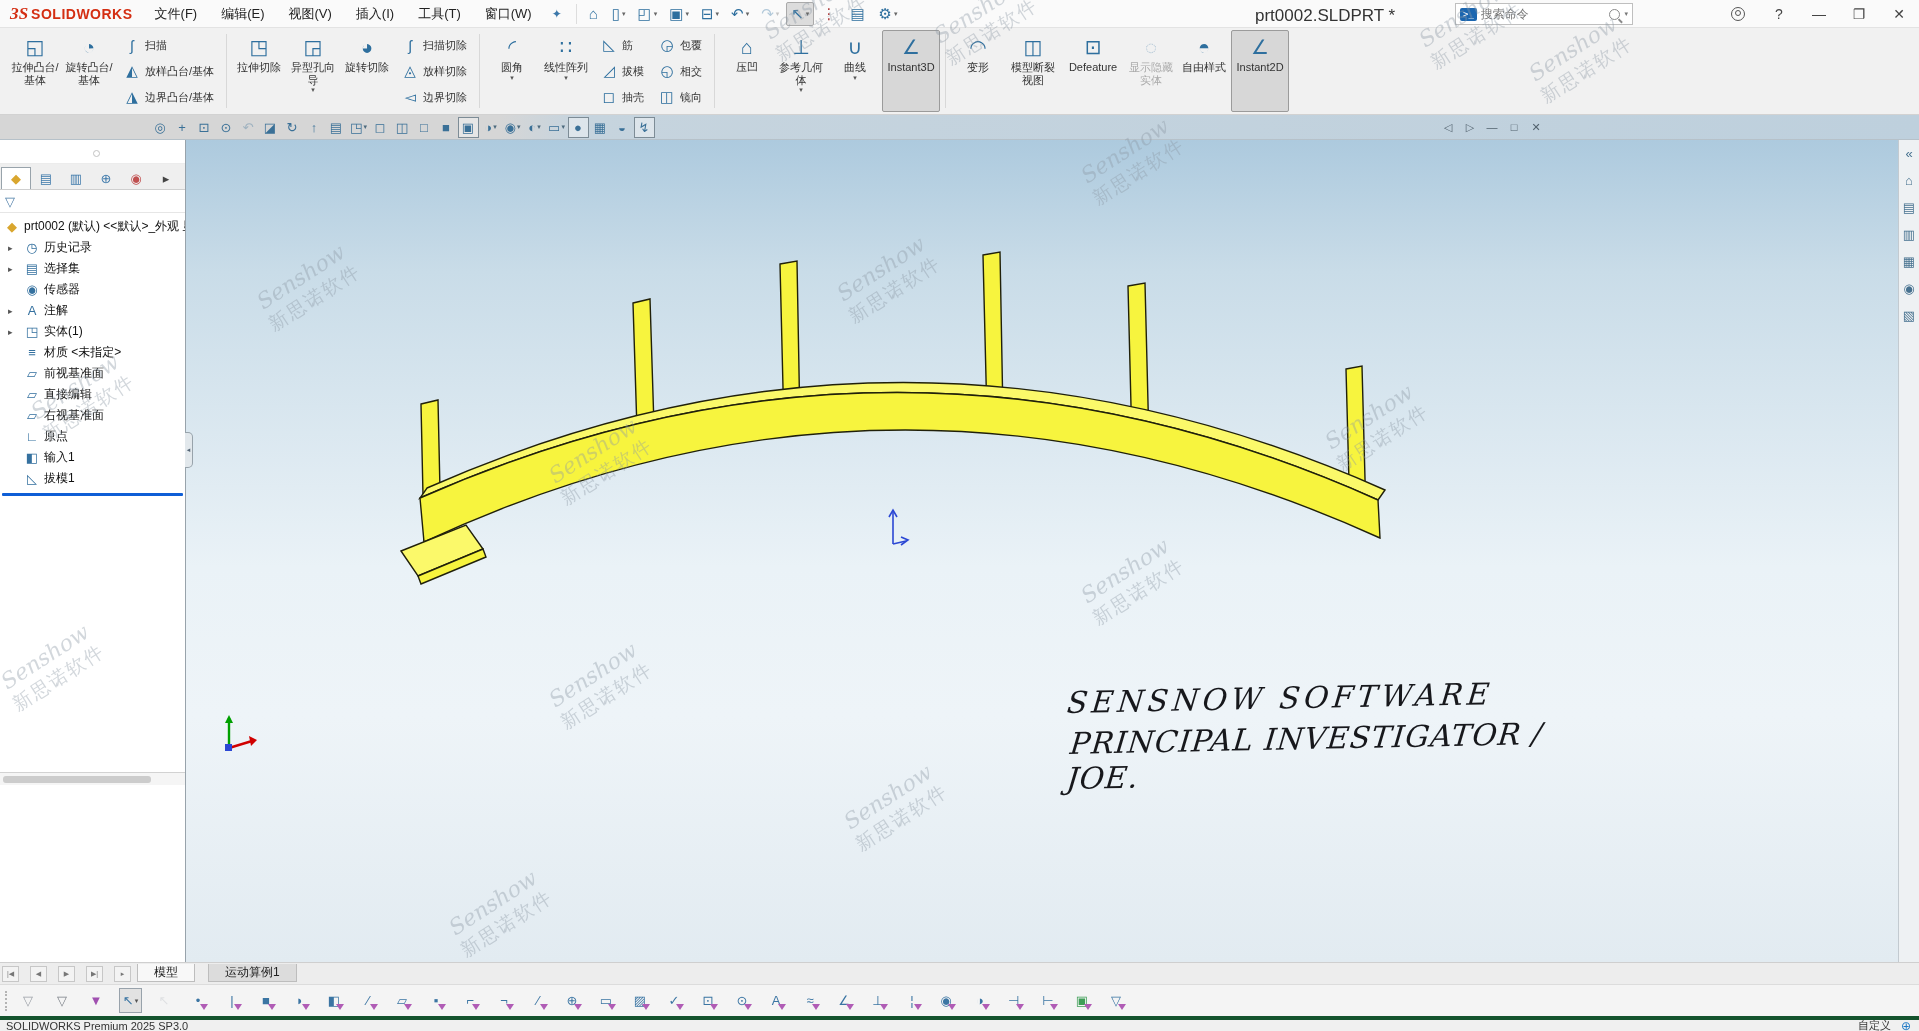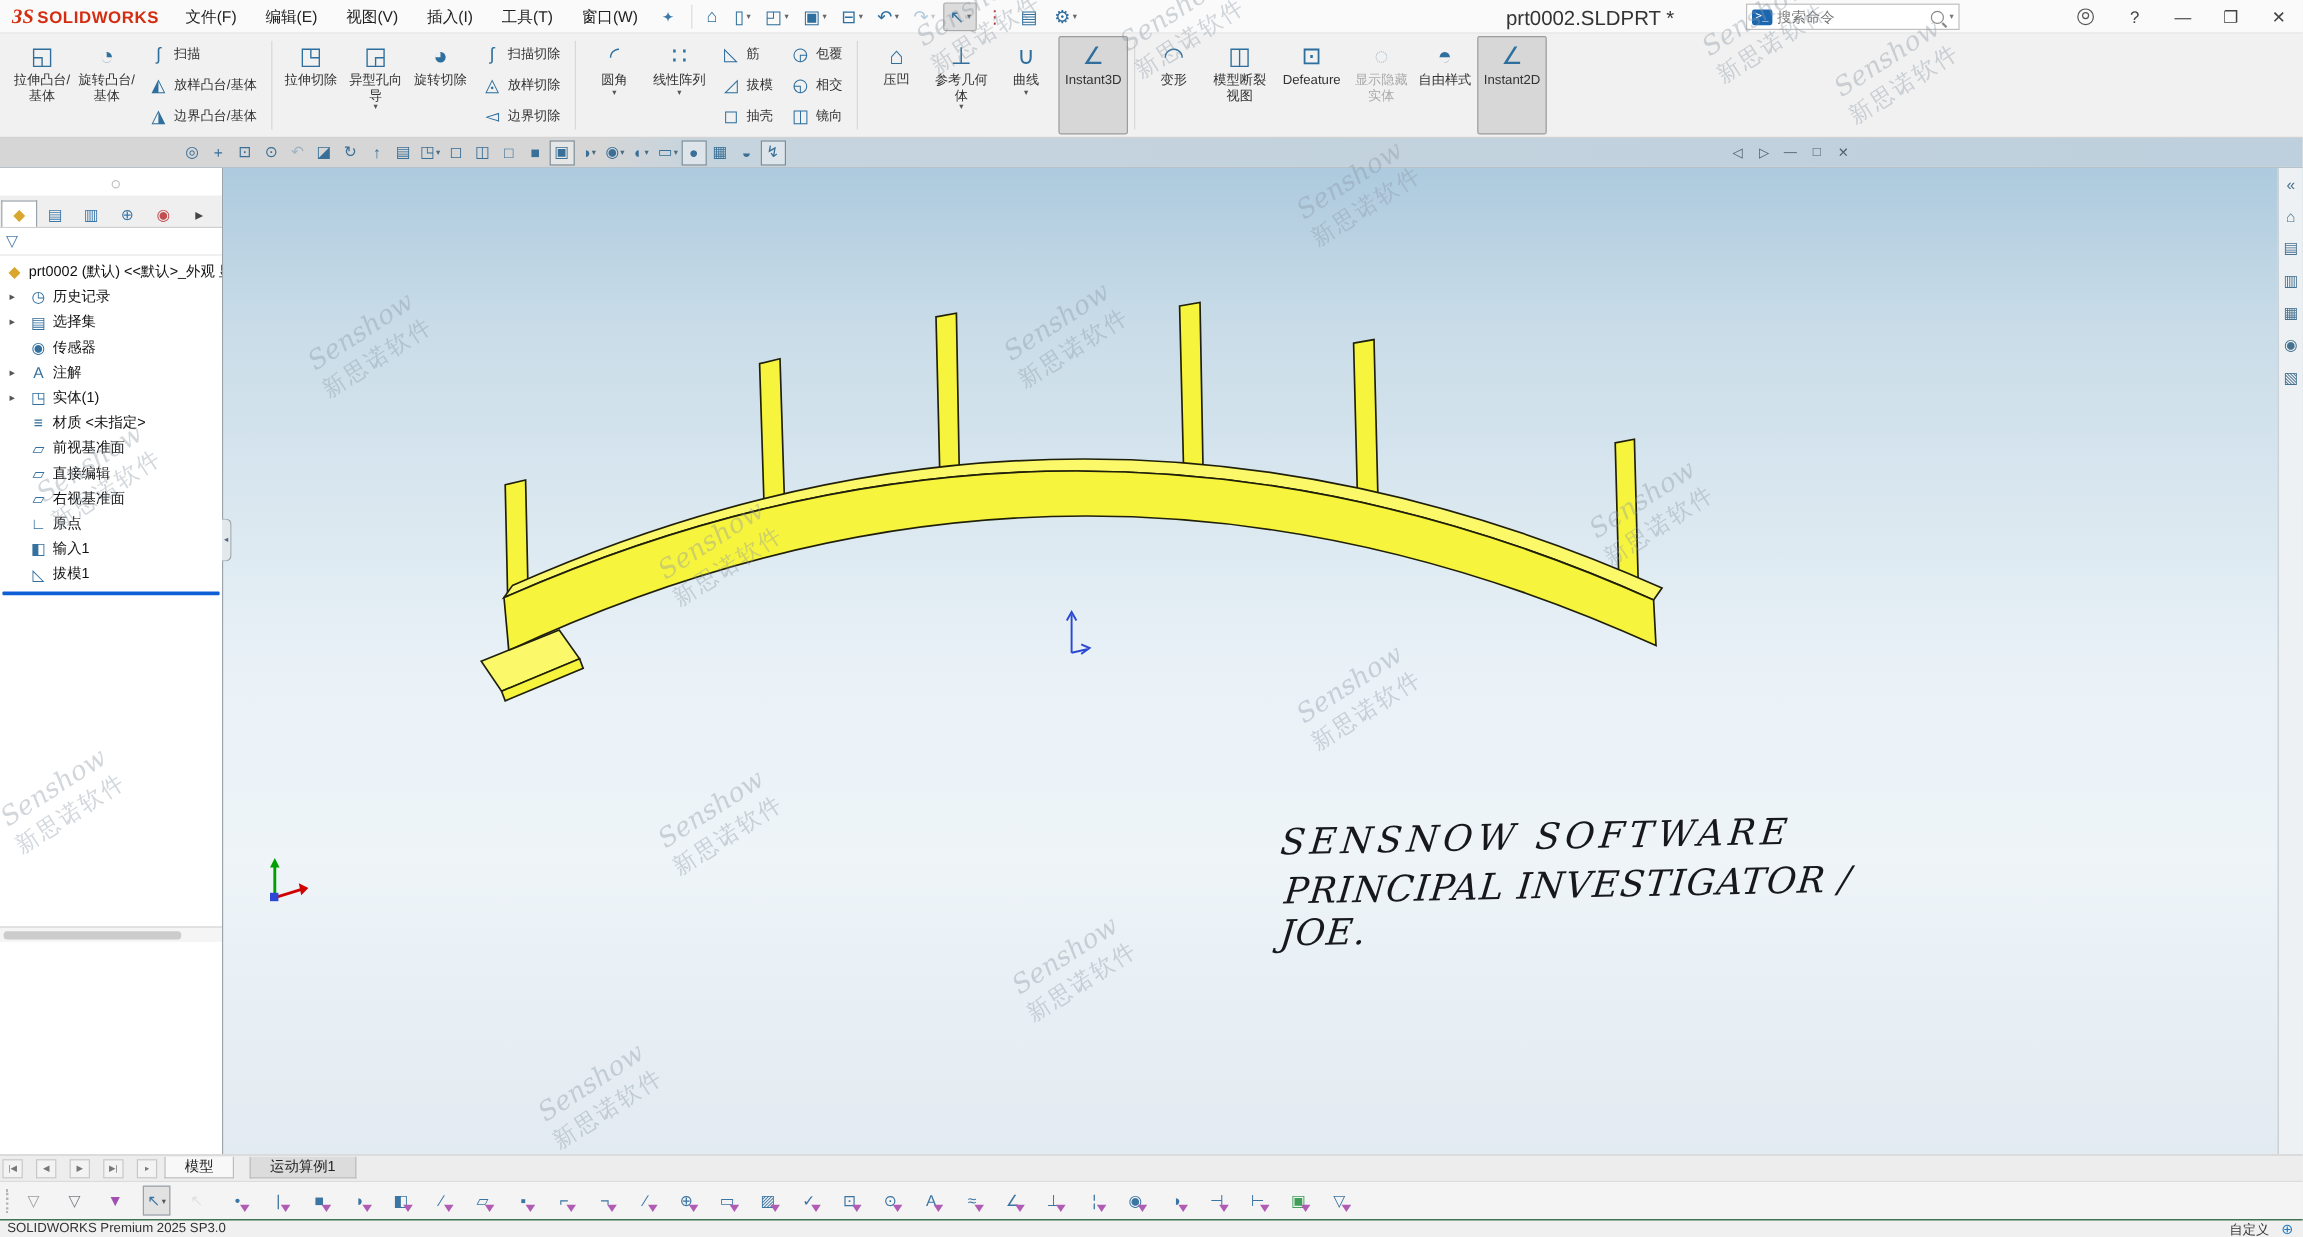--- a/index.html
+++ b/index.html
@@ -105,21 +105,21 @@
   
   .btoolbar{height:32px;background:#f4f4f4;display:flex;align-items:center;gap:2px;padding:0 5px;border-top:1px solid #dcdcdc;position:relative;z-index:15;}
   .grip{width:4px;height:20px;border-left:2px dotted #b4b4b4;margin-right:4px;}
   .fbtn{position:relative;width:23px;height:25px;display:flex;align-items:center;justify-content:center;font-size:13px;color:#3b75a3;border:1px solid transparent;}
   .fbtn.active{border-color:#98a2ab;background:#e2e2e2;}
   .fbtn.disabled{opacity:.35;}
   .fbtn.funnel::after{content:"";position:absolute;right:1px;bottom:2px;border-left:4px solid transparent;border-right:4px solid transparent;border-top:6px solid #b05cb5;}
   .fcaret{font-size:7px;color:#555;margin-left:1px;}
 
   
-  .statusbar{height:15px;background:#f0f0f0;border-top:1px solid #14532d;display:flex;align-items:center;font-size:11px;color:#333;padding:0 6px;position:relative;z-index:15;}
+  .statusbar{height:15px;background:#f0f0f0;border-top:4px solid #14532d;display:flex;align-items:center;font-size:11px;color:#333;padding:0 6px;position:relative;z-index:15;}
   .statusleft{flex:1;}
   .statusright{display:flex;align-items:center;gap:10px;padding-right:2px;}
   .globe{color:#1f7ac6;font-size:12px;line-height:1;}
 
   
   .wm{position:absolute;transform:rotate(-33deg);opacity:.38;color:#8c98a4;pointer-events:none;z-index:60;text-align:center;width:120px;}
   .wm .wm1{display:block;font-size:22px;font-style:italic;font-family:"DejaVu Serif",serif;}
   .wm .wm2{display:block;font-size:19px;letter-spacing:2px;}
 </style>
 </head>

